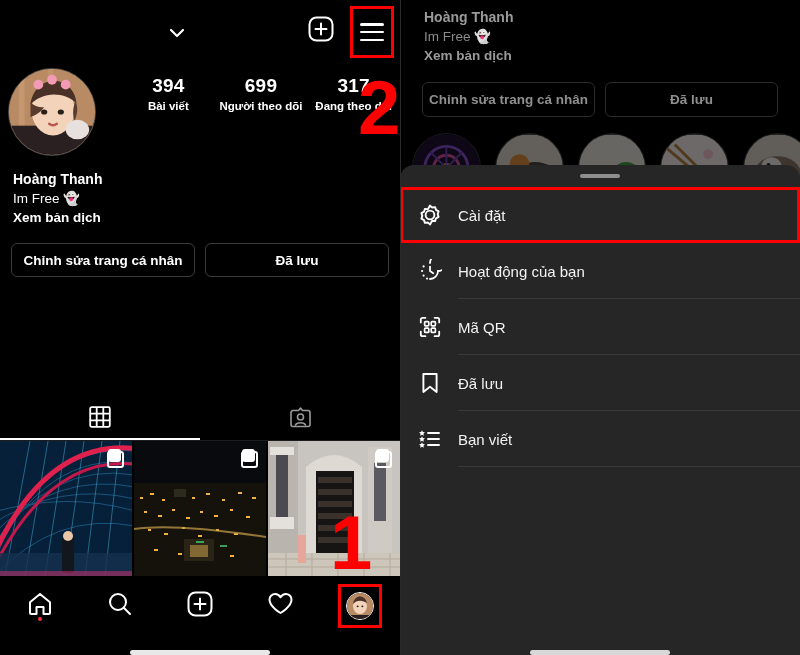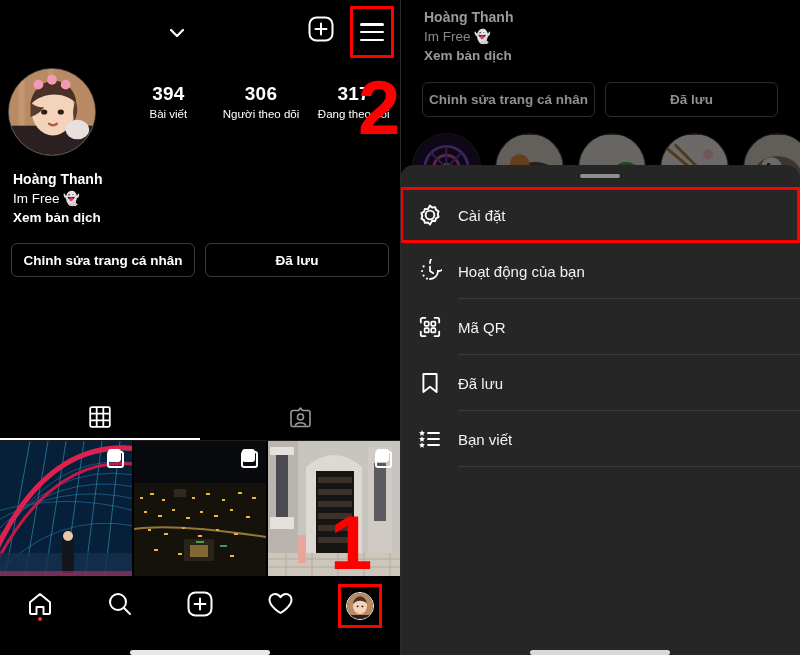--- a/index.html
+++ b/index.html
@@ -24,24 +24,24 @@
     border:3px solid #ff0000;box-sizing:border-box;display:flex;align-items:center;justify-content:center;}
   .hamb{width:24px;height:18px;display:flex;flex-direction:column;justify-content:space-between;}
   .hamb i{display:block;height:2.5px;background:#fff;border-radius:2px;}
 
   .avatar-big{
     position:absolute;left:8px;top:68px;width:88px;height:88px;border-radius:50%;
     overflow:hidden;border:1px solid #4a4a4a;box-sizing:border-box;
   }
   .avatar-art{position:absolute;inset:0;}
 
-  .stats{position:absolute;left:122px;top:83px;width:278px;display:flex;align-items:flex-end;}
+  .stats{position:absolute;left:122px;top:75px;width:278px;display:flex;align-items:flex-end;}
   .stat{flex:1;text-align:center;color:#fff;}
   .stat .num{font-size:19px;font-weight:700;letter-spacing:.2px;line-height:22px;}
-  .stat .lbl{font-size:11.5px;font-weight:400;line-height:16px;margin-top:1px;color:#fff;white-space:nowrap;}
+  .stat .lbl{font-size:11.5px;font-weight:700;line-height:16px;margin-top:1px;color:#fff;white-space:nowrap;}
 
   .bio{position:absolute;left:13px;top:170px;width:300px;color:#fff;}
   .bio .nm{font-size:14px;font-weight:700;line-height:19px;}
   .bio .b1{font-size:13.5px;font-weight:400;line-height:19px;}
   .bio .b2{font-size:13.5px;font-weight:700;line-height:19px;}
 
   .actions{position:absolute;left:11px;top:243px;width:378px;display:flex;gap:10px;}
   .act-btn{
     flex:1;height:32px;border:1px solid #3a3a3a;border-radius:6px;
     color:#fff;font-size:13.5px;font-weight:700;display:flex;align-items:center;justify-content:center;
@@ -143,21 +143,21 @@
         <ellipse cx="70" cy="62" rx="12" ry="10" fill="#e8e0dd"></ellipse>
       </svg>
     </div>
 
     <div class="stats">
       <div class="stat">
         <div class="num">394</div>
         <div class="lbl">Bài viết</div>
       </div>
       <div class="stat">
-        <div class="num">306</div>
+        <div class="num">699</div>
         <div class="lbl">Người theo dõi</div>
       </div>
       <div class="stat">
         <div class="num">317</div>
         <div class="lbl">Đang theo dõi</div>
       </div>
     </div>
 
     <div class="bio">
       <div class="nm">Hoàng Thanh</div>

